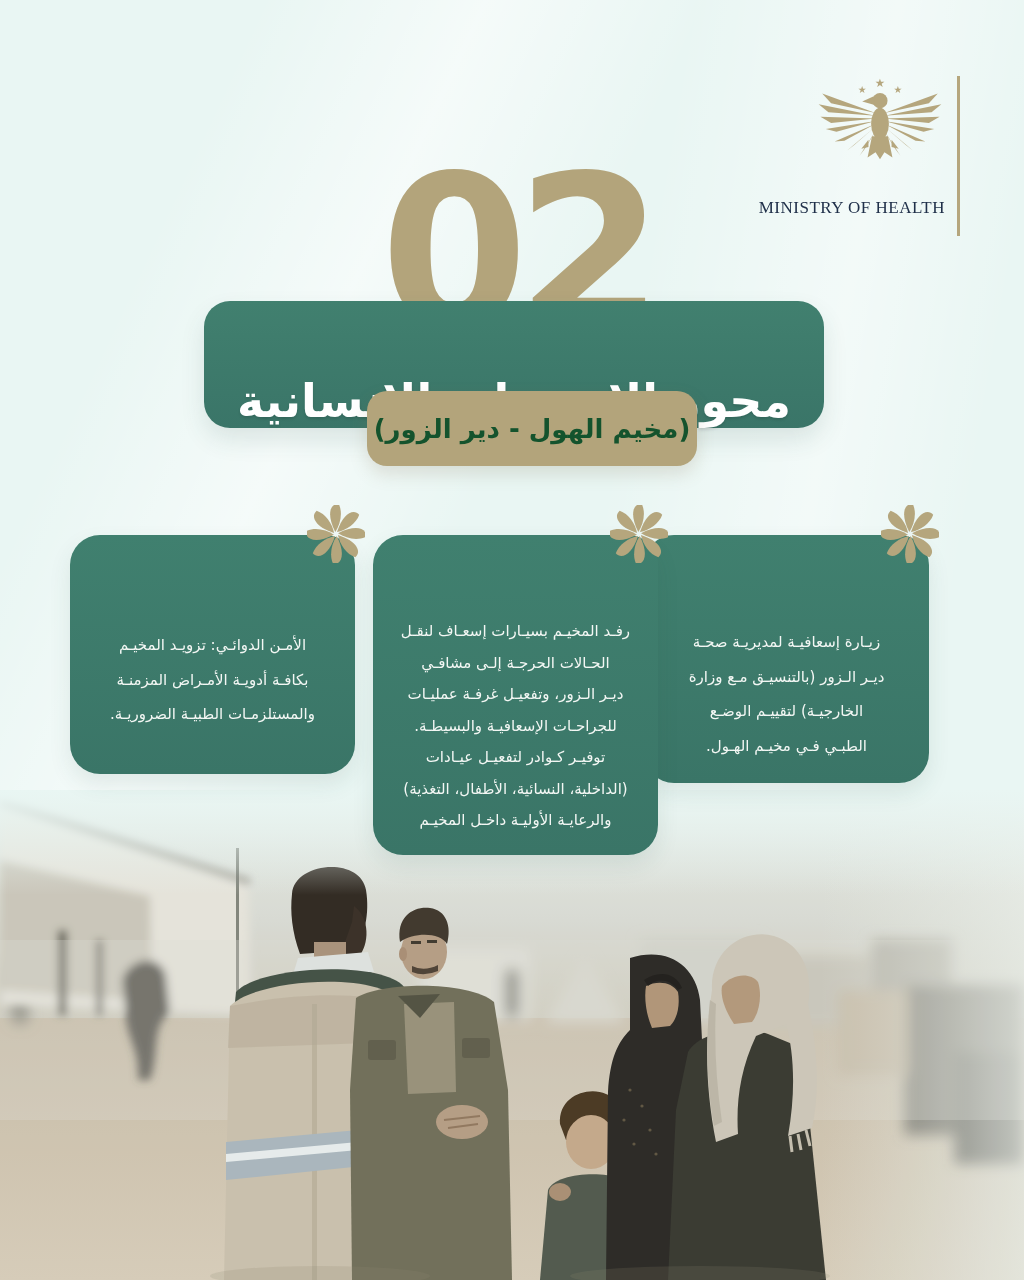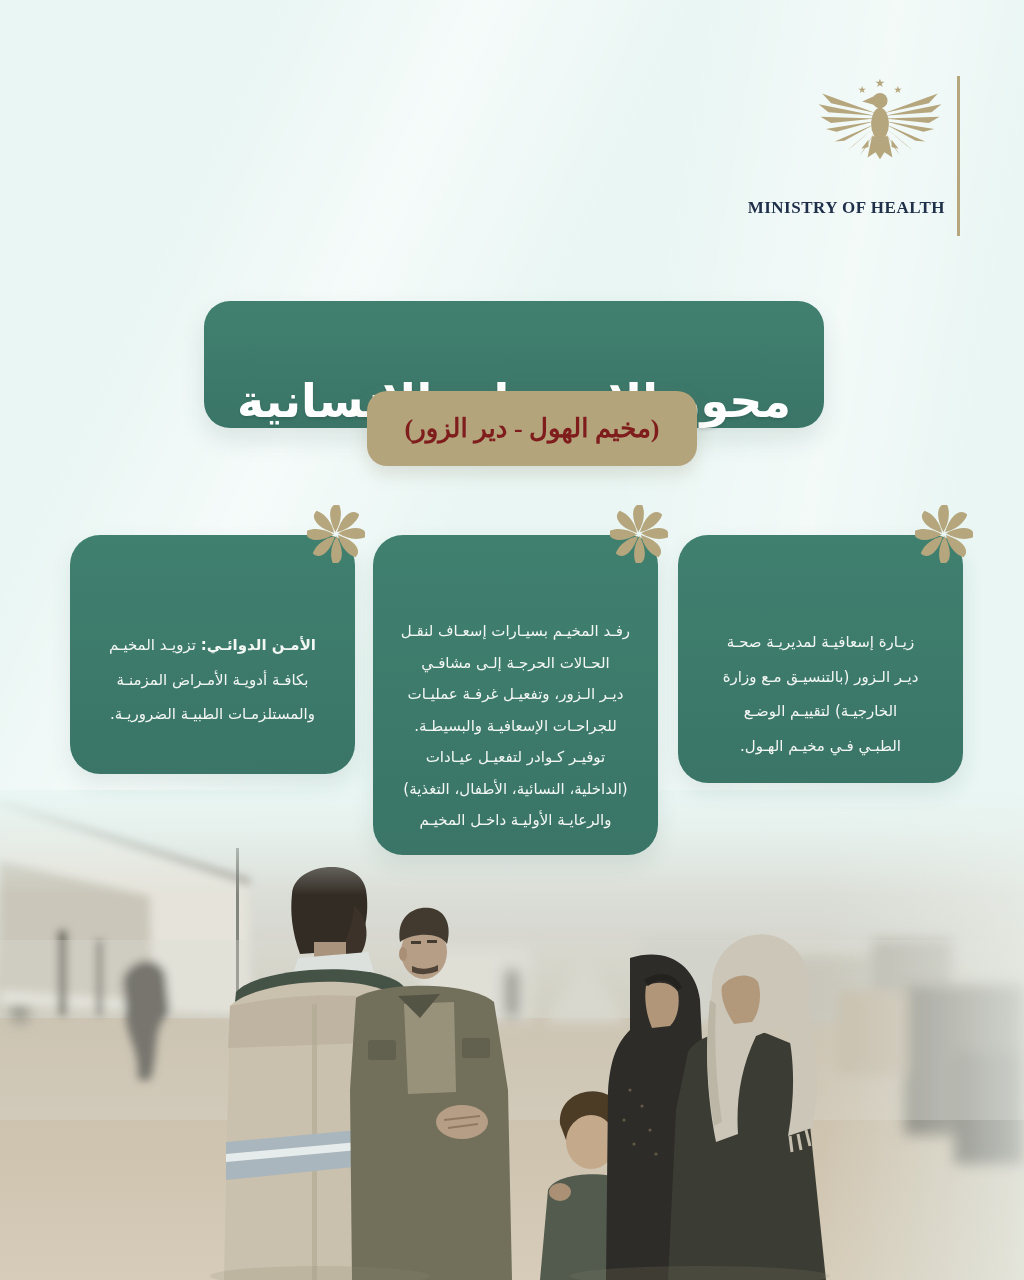--- a/index.html
+++ b/index.html
@@ -12,21 +12,21 @@
       #e9f6f3;
   }
   
   .logo-eagle{position:absolute;left:813px;top:74px;width:134px;height:96px;}
   .logo-ar{
     position:absolute;left:745px;top:166px;width:200px;text-align:right;
     font-size:26px;font-weight:bold;color:#26464e;direction:rtl;line-height:1.1;
   }
   .logo-en{
     position:absolute;left:725px;top:198px;width:220px;text-align:right;
-    font-family:"Liberation Serif",serif;font-weight:bold;font-size:17px;
+    font-family:"Liberation Serif",serif;font-weight:normal;font-size:17px;
     letter-spacing:.5px;color:#20304a;
   }
   .logo-divider{position:absolute;left:957px;top:76px;width:3px;height:160px;background:#b5a67d;}
   
   .section-number{
     position:absolute;left:516px;top:148px;transform:translateX(-50%);
     font-size:212px;line-height:1;font-weight:bold;letter-spacing:-12px;
     color:#b3a47b;z-index:1;
   }
   .title-banner{
@@ -38,33 +38,33 @@
   .title-banner span{
     color:#fff;font-size:46px;font-weight:bold;direction:rtl;white-space:nowrap;
     text-shadow:0 2px 3px rgba(0,0,0,.12);
   }
   .subtitle-box{
     position:absolute;left:367px;top:391px;width:330px;height:75px;z-index:3;
     background:#b3a47b;border-radius:20px;
     display:flex;align-items:center;justify-content:center;
     box-shadow:0 8px 18px rgba(120,105,70,.18);
   }
-  .subtitle-box span{color:#7f1d1d;font-size:26px;font-weight:bold;direction:rtl;white-space:nowrap;font-family:Liberation Serif, serif;}
+  .subtitle-box span{color:#14532d;font-size:26px;font-weight:bold;direction:rtl;white-space:nowrap;}
   
   .card{
     position:absolute;top:535px;width:285px;z-index:2;box-sizing:border-box;
     background:linear-gradient(180deg,#40806f,#3a7567);border-radius:30px;
     color:#f3f7f4;direction:rtl;text-align:center;
     font-size:15px;white-space:pre-line;
     box-shadow:0 10px 22px rgba(40,80,70,.10);
   }
-  .card-a{left:678px;min-height:177px;line-height:2.3;padding:21px 14px 20px;}
+  .card-a{left:644px;min-height:177px;line-height:2.3;padding:21px 14px 20px;}
   .card-b{left:373px;min-height:257px;line-height:2.1;padding:18px 21px 18px;}
   .card-c{left:70px;min-height:173px;line-height:2.3;padding:24px 14px 42px;}
-  .card .lead{font-weight:bold;margin-top:19px;}
+  .card .lead{font-weight:normal;margin-top:19px;}
   .flower{position:absolute;top:-30px;right:-10px;width:58px;height:58px;}
   
   .photo{position:absolute;left:0;top:790px;width:1024px;height:490px;z-index:1;}
 </style>
 </head>
 <body>
 
 <div class="page">
 
   <svg class="logo-eagle" viewBox="0 0 150 108" aria-hidden="true">
@@ -86,20 +86,21 @@
       <polygon points="68,25 55,31 69,35"></polygon>
       <ellipse cx="75" cy="56" rx="10" ry="18"></ellipse>
       <polygon points="66,70 84,70 89,94 80,88 75,96 70,88 61,94"></polygon>
       <polygon points="62,74 54,84 62,82"></polygon>
       <polygon points="88,74 96,84 88,82"></polygon>
     </g>
   </svg>
   <div class="logo-en">MINISTRY OF HEALTH</div>
   <div class="logo-divider"></div>
 
+  <div class="section-number">02</div>
 
   <div class="title-banner">
     <span>محور الاستجابة الإنسانية</span>
   </div>
 
   <div class="subtitle-box">
     <span>(مخيم الهول - دير الزور)</span>
   </div>
 
   <div class="card card-a">

